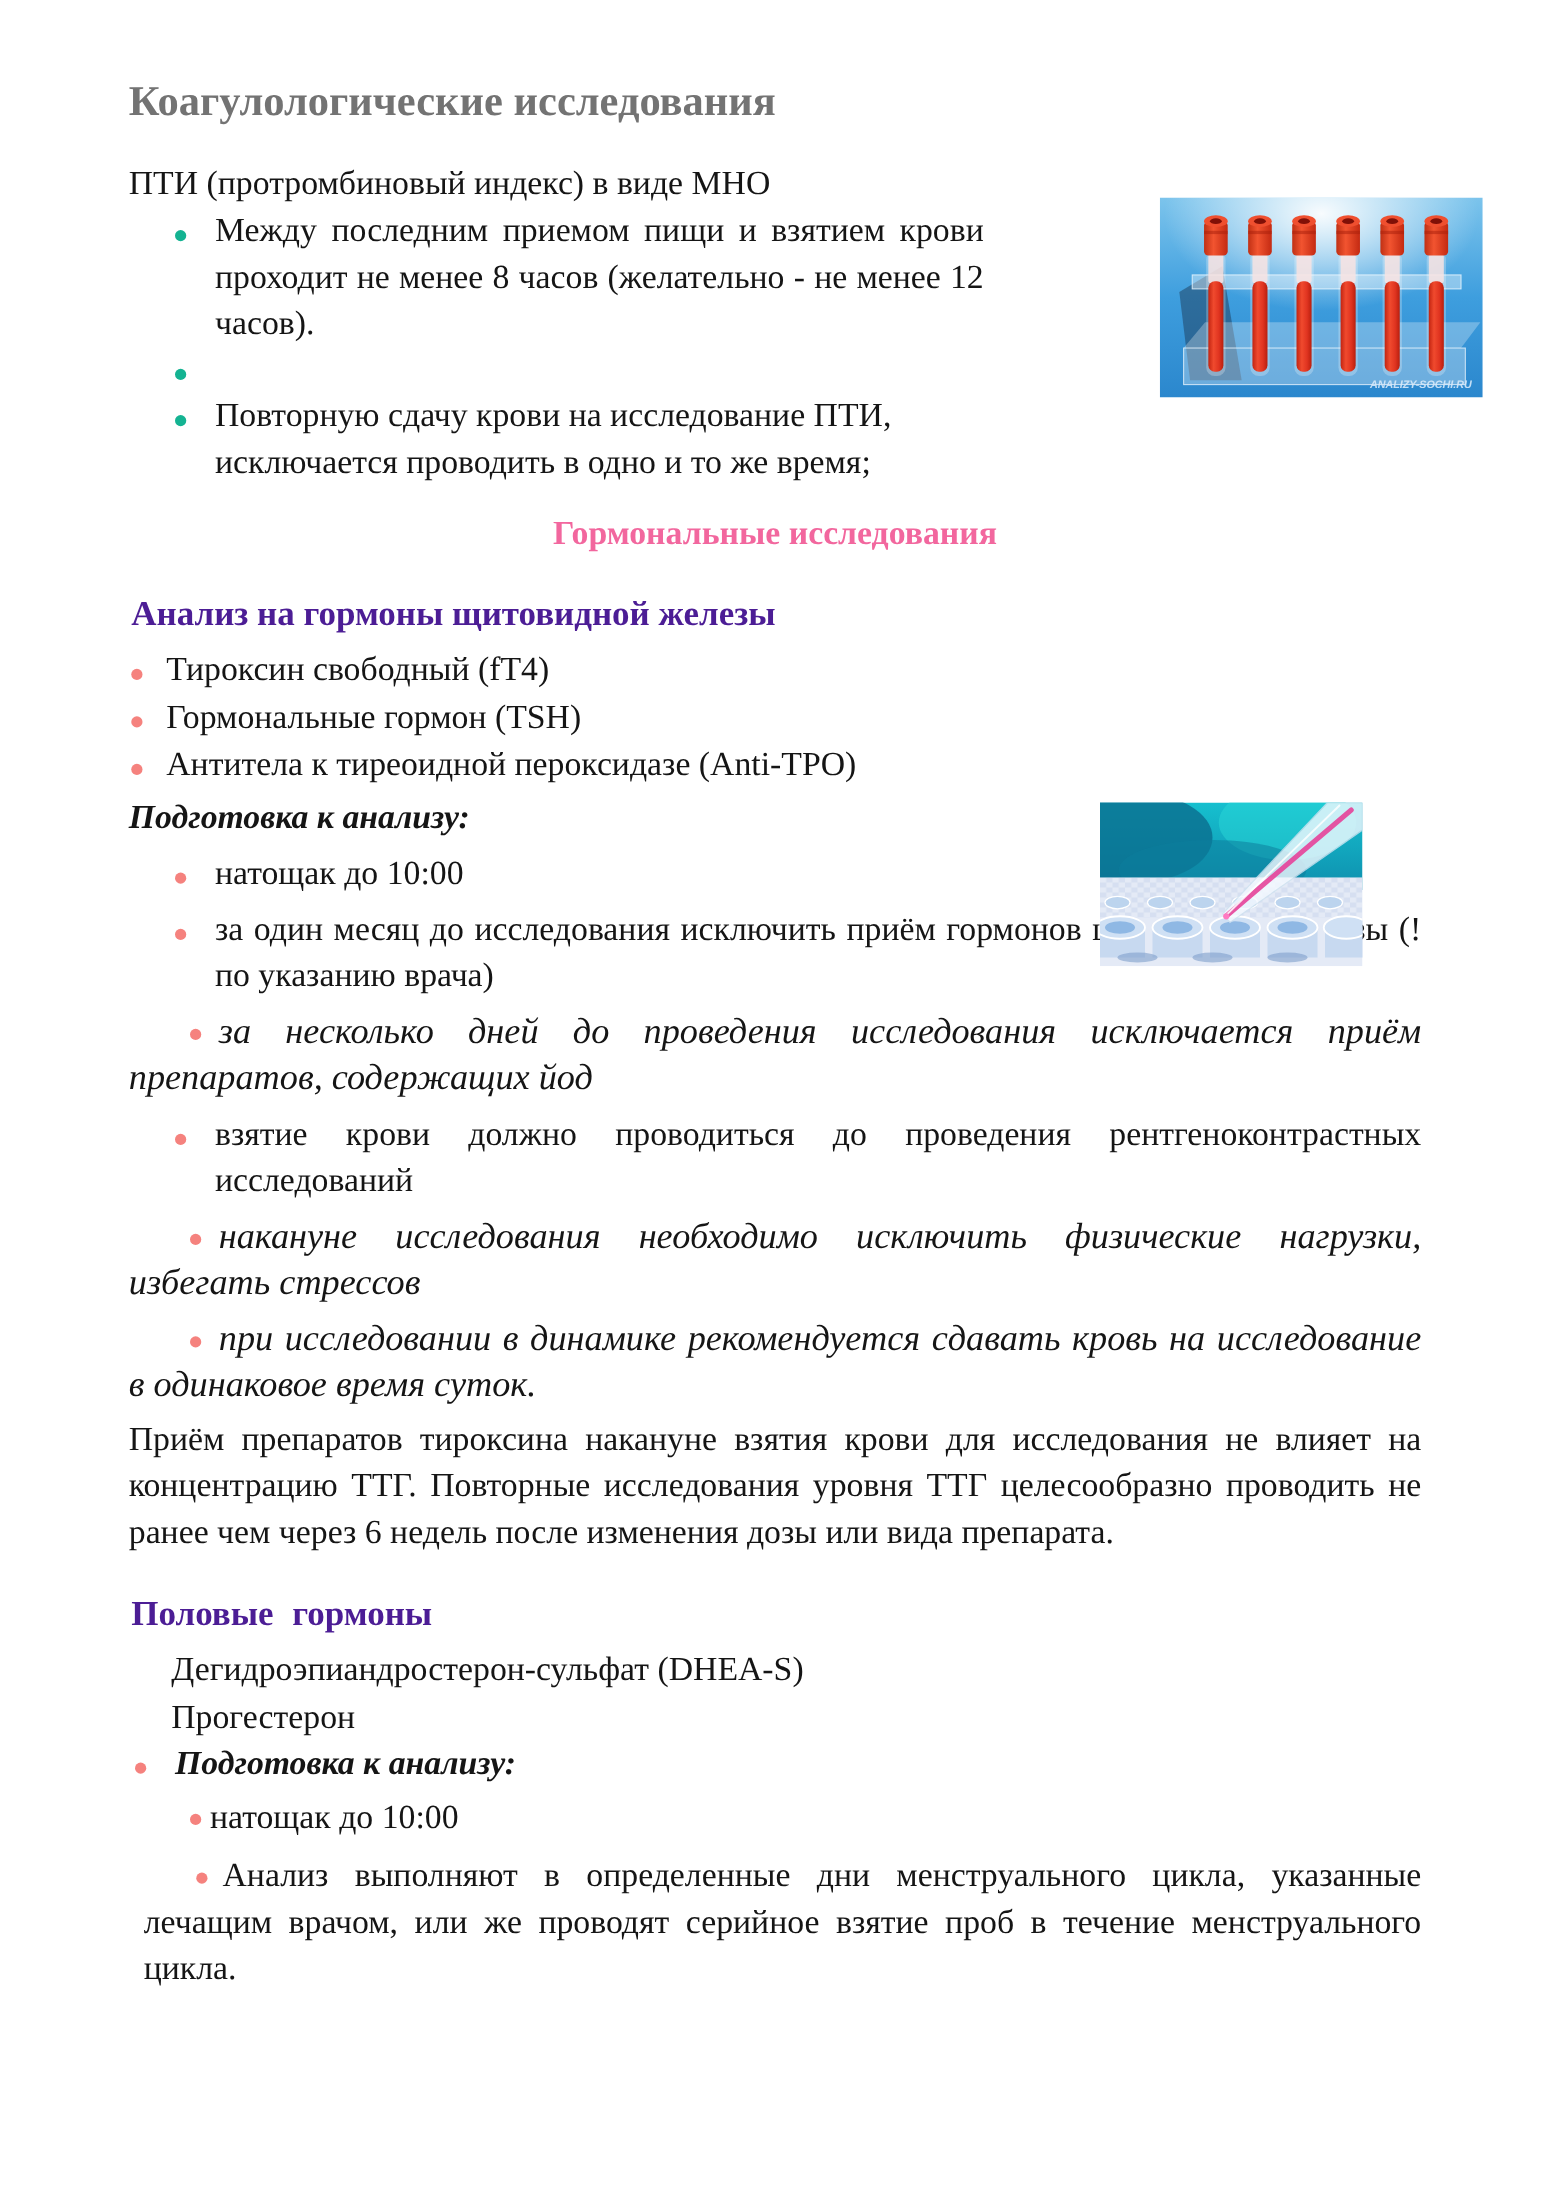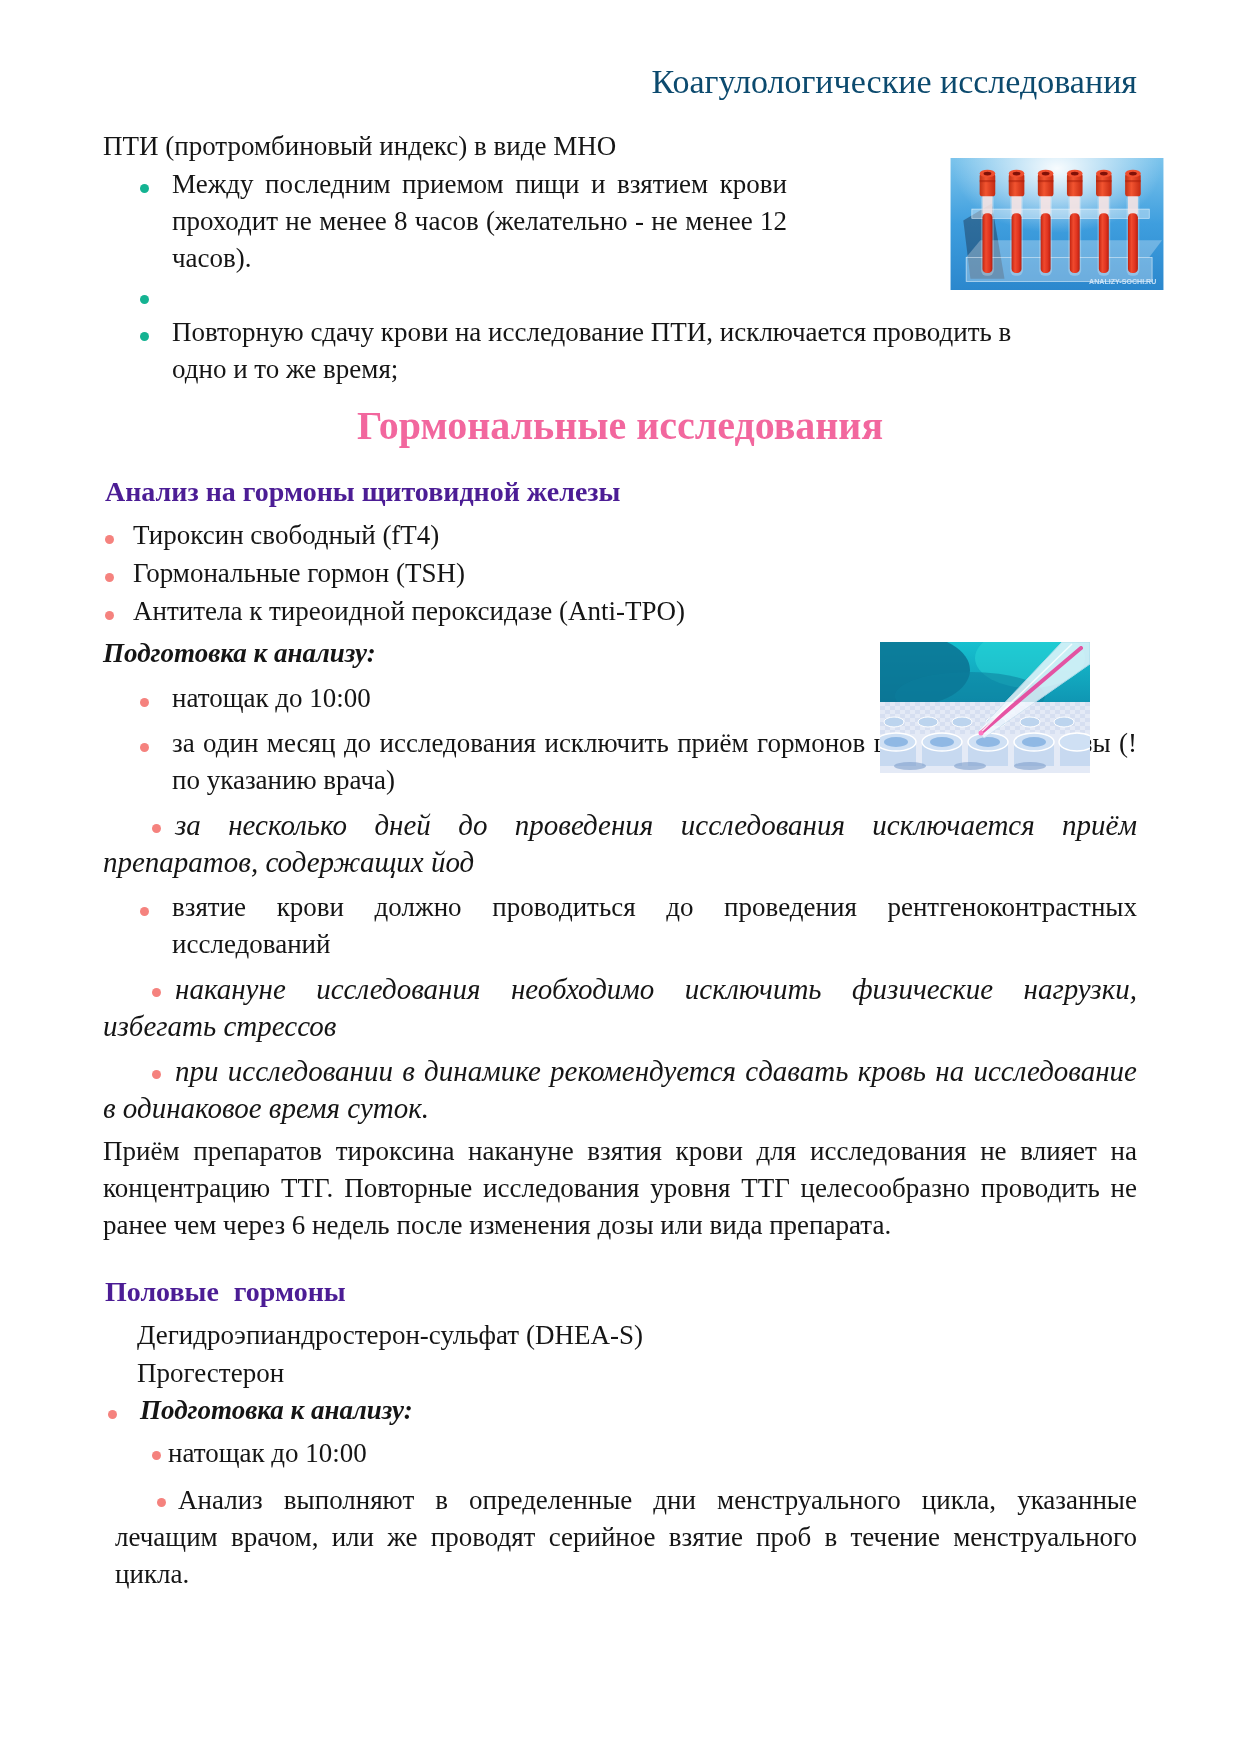--- a/index.html
+++ b/index.html
@@ -1,35 +1,35 @@
 <!DOCTYPE html>
 <html><head>
 <meta charset="utf-8">
 <style>
   html,body{margin:0;padding:0;background:#ffffff;}
   body{width:1240px;height:1754px;overflow:hidden;
        font-family:"Liberation Serif","DejaVu Serif",serif;color:#151515;}
   .page{position:relative;width:1240px;height:1754px;box-sizing:border-box;
         padding:0 103px;background:#ffffff;}
-  h1.doc-title{margin:60px 0 0;text-align:right;font-size:34px;line-height:44px;
-        font-weight:normal;color:#0c4a6e;}
+  h1.doc-title{margin:60px 0 0;text-align:left;font-size:34px;line-height:44px;
+        font-weight:bold;color:#737373;}
   .intro{margin:24px 0 0;font-size:27px;line-height:37px;}
   
-  .img-blood{float:right;width:300px;height:132px;margin:30px -70px 14px 120px;}
+  .img-blood{float:right;width:300px;height:160px;margin:30px -70px 14px 120px;font-style:italic;}
   .img-blood svg{display:block;width:100%;height:100%;}
   
   .li{display:flex;font-size:27px;line-height:37px;}
   .li .marker{flex:0 0 69px;box-sizing:border-box;padding-left:37px;}
   .dot{display:inline-block;width:9px;height:9px;border-radius:50%;margin-top:14px;}
   .dot-teal{background:#14b392;}
   .dot-salmon{background:#f5827e;}
   .li .txt{flex:1;text-align:justify;}
   .li .txt.noj{text-align:left;max-width:860px;}
   .coag-list{margin-top:1px;}
-  h2.pink{margin:18px 0 16px;text-align:center;font-size:40px;line-height:40px;
+  h2.pink{margin:18px 0 16px;text-align:center;font-size:27px;line-height:40px;
         font-weight:bold;color:#f2679e;}
   h3.salmon{margin:28px 0 6px;font-size:28px;line-height:36px;font-weight:bold;
         color:#4c1d95;padding-left:2px;}
   h3.salmon.sex{word-spacing:8px;margin-top:30px;}
   .tests .li{line-height:38px;}
   .tests .marker{flex:0 0 30px;padding-left:2px;}
   .prep-label{margin:4px 0 0;font-size:27px;line-height:38px;font-weight:bold;font-style:italic;}
   .prep .li{margin-top:8px;}
   .pind{margin:8px 0 0;font-size:29px;line-height:37px;text-align:justify;text-indent:49px;font-style:italic;}
   .pind .dot{margin-right:14px;margin-top:0;vertical-align:2px;}

